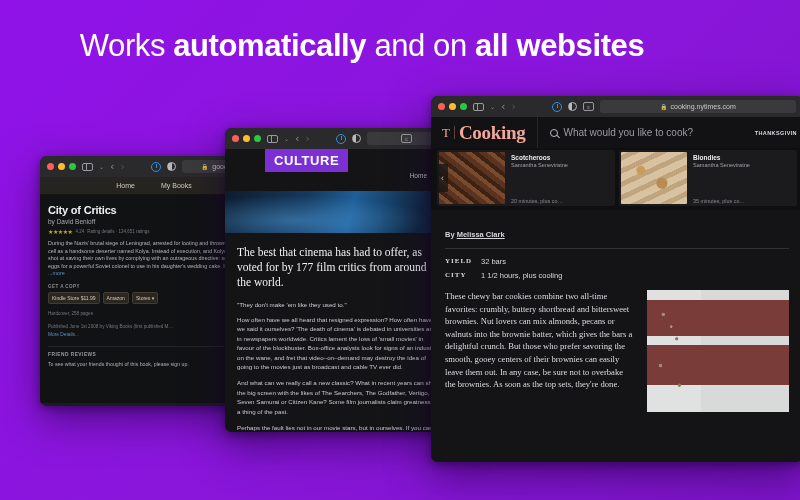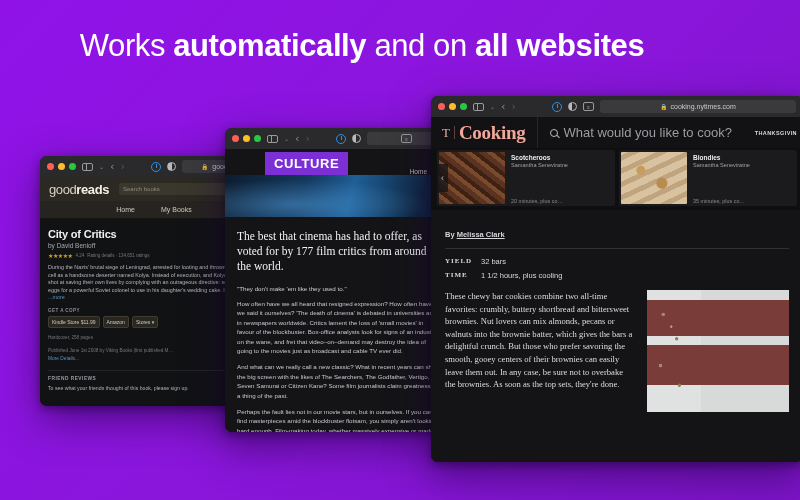--- a/index.html
+++ b/index.html
@@ -129,21 +129,21 @@
     background: #2a2721; border: 1px solid #413d33; border-radius: 2px;
     font-size: 5px; color: #cfc9bb; padding: 2px 3px; white-space: nowrap;
   }
   .bk-meta { font-size: 4.6px; color: #76767c; margin-top: 6px; line-height: 7px; }
   .bk-more { font-size: 4.8px; color: #5f8fbe; margin-top: 2px; }
   .gr-sec { font-size: 4.8px; color: #9a9aa0; letter-spacing: .5px; font-weight: 700; margin-top: 9px; padding-top:5px; border-top:1px solid #232428;}
   .gr-sec-body { font-size: 5.2px; color: #b0b0b6; margin-top: 4px; }
 
   
   #win-culture { left: 225px; top: 128px; width: 228px; height: 304px; }
-  .cu-head { height: 26px; background: #141417; display: flex; align-items: flex-end; padding: 0 0 0 0; }
+  .cu-head { height: 42px; background: #141417; display: flex; align-items: flex-start; padding: 0 0 0 0; flex-direction: column; }
   .cu-logo {
     background: #7b2fd4; color: #fff; font-size: 13px; font-weight: 700;
     letter-spacing: .6px; padding: 4px 9px; margin-left: 40px;
   }
   .cu-nav { margin-left: auto; display: flex; gap: 14px; padding-right: 8px; font-size: 6.5px; color: #b9b9bf; }
   .cu-hero {
     height: 42px;
     background: linear-gradient(105deg,#0d1c2e 0%, #14395e 35%, #1f5e96 55%, #0f263d 85%);
     position: relative;
   }
@@ -168,21 +168,21 @@
   }
   .ck-t { font-family: "Liberation Serif", serif; font-size: 13px; color: #e8a89e; }
   .ck-bar { width: 1px; height: 13px; background: #5a4240; }
   .ck-name { font-family: "Liberation Serif", serif; font-size: 19px; font-weight: 700; color: #f3a79b; letter-spacing: -.3px; }
   .ck-search { flex: 1; display: flex; align-items: center; gap: 6px; padding: 0 12px; }
   .mag {
     width: 8px; height: 8px; border: 1.3px solid #b9b9bf; border-radius: 50%;
     position: relative; flex-shrink: 0;
   }
   .mag:after { content:""; position:absolute; right:-3px; bottom:-2px; width:4px; height:1.3px; background:#b9b9bf; transform: rotate(45deg); }
-  .ck-ph { font-size: 13px; color: #9b9ba1; }
+  .ck-ph { font-size: 10px; color: #9b9ba1; }
   .ck-promo { display: flex; align-items: center; padding: 0 6px; font-size: 5.5px; font-weight: 700; color: #d9d9de; letter-spacing: .4px; }
 
   .ck-cards { height: 62px; background: #0f0f11; display: flex; gap: 4px; padding: 2px 0 4px 6px; overflow: hidden; position: relative; }
   .ck-card { display: flex; gap: 6px; width: 178px; flex-shrink: 0; background:#1b1b1d; border-radius:2px; padding:2px;}
   .ck-thumb { width: 66px; height: 52px; flex-shrink: 0; border-radius: 1px; }
   .th-scotch { background:
      repeating-linear-gradient(38deg, #5a3420 0 5px, #7a4a2c 5px 9px, #3d2214 9px 13px),
      #5a3420; }
   .th-blondie { background:
      radial-gradient(circle at 30% 35%, #c89b5e 0 4px, transparent 5px),
@@ -247,26 +247,20 @@
     <span class="navarrow dim">›</span>
     <span style="width:14px"></span>
     <span class="exticon"></span>
     <span class="halficon"></span>
     <div class="urlbar">
       <span class="lock">🔒</span>
       <span>goodre…</span>
     </div>
   </div>
 
-  <div class="gr-head">
-    <div class="gr-logo"><span>good</span><b>reads</b></div>
-    <div class="gr-search">
-        <span>Search books</span>
-      </div>
-  </div>
   <div class="gr-nav">
     <span>Home</span>
     <span>My Books</span>
   </div>
 
   <div class="gr-body">
 
     <div class="gr-right">
       <div class="bk-title">City of Critics</div>
       <div class="bk-author">by David Benioff</div>
@@ -384,21 +378,21 @@
   </div>
 
   <div class="ck-main">
     <div class="rc-by"><span>By </span><u>Melissa Clark</u></div>
     <div class="rc-rule"></div>
     <div class="rc-meta">
       <span class="rc-lbl">YIELD</span>
       <span>32 bars</span>
     </div>
     <div class="rc-meta">
-      <span class="rc-lbl">TIME</span>
+      <span class="rc-lbl">CITY</span>
       <span>1 1/2 hours, plus cooling</span>
     </div>
     <div class="rc-cols">
       <div class="rc-text">
         <div class="rc-p">These chewy bar cookies combine two all-time favorites: crumbly, buttery shortbread and bittersweet brownies. Nut lovers can mix almonds, pecans or walnuts into the brownie batter, which gives the bars a delightful crunch. But those who prefer savoring the smooth, gooey centers of their brownies can easily leave them out. In any case, be sure not to overbake the brownies. As soon as the top sets, they're done.</div>
       </div>
       <div class="rc-img"></div>
     </div>
   </div>
 </div>

